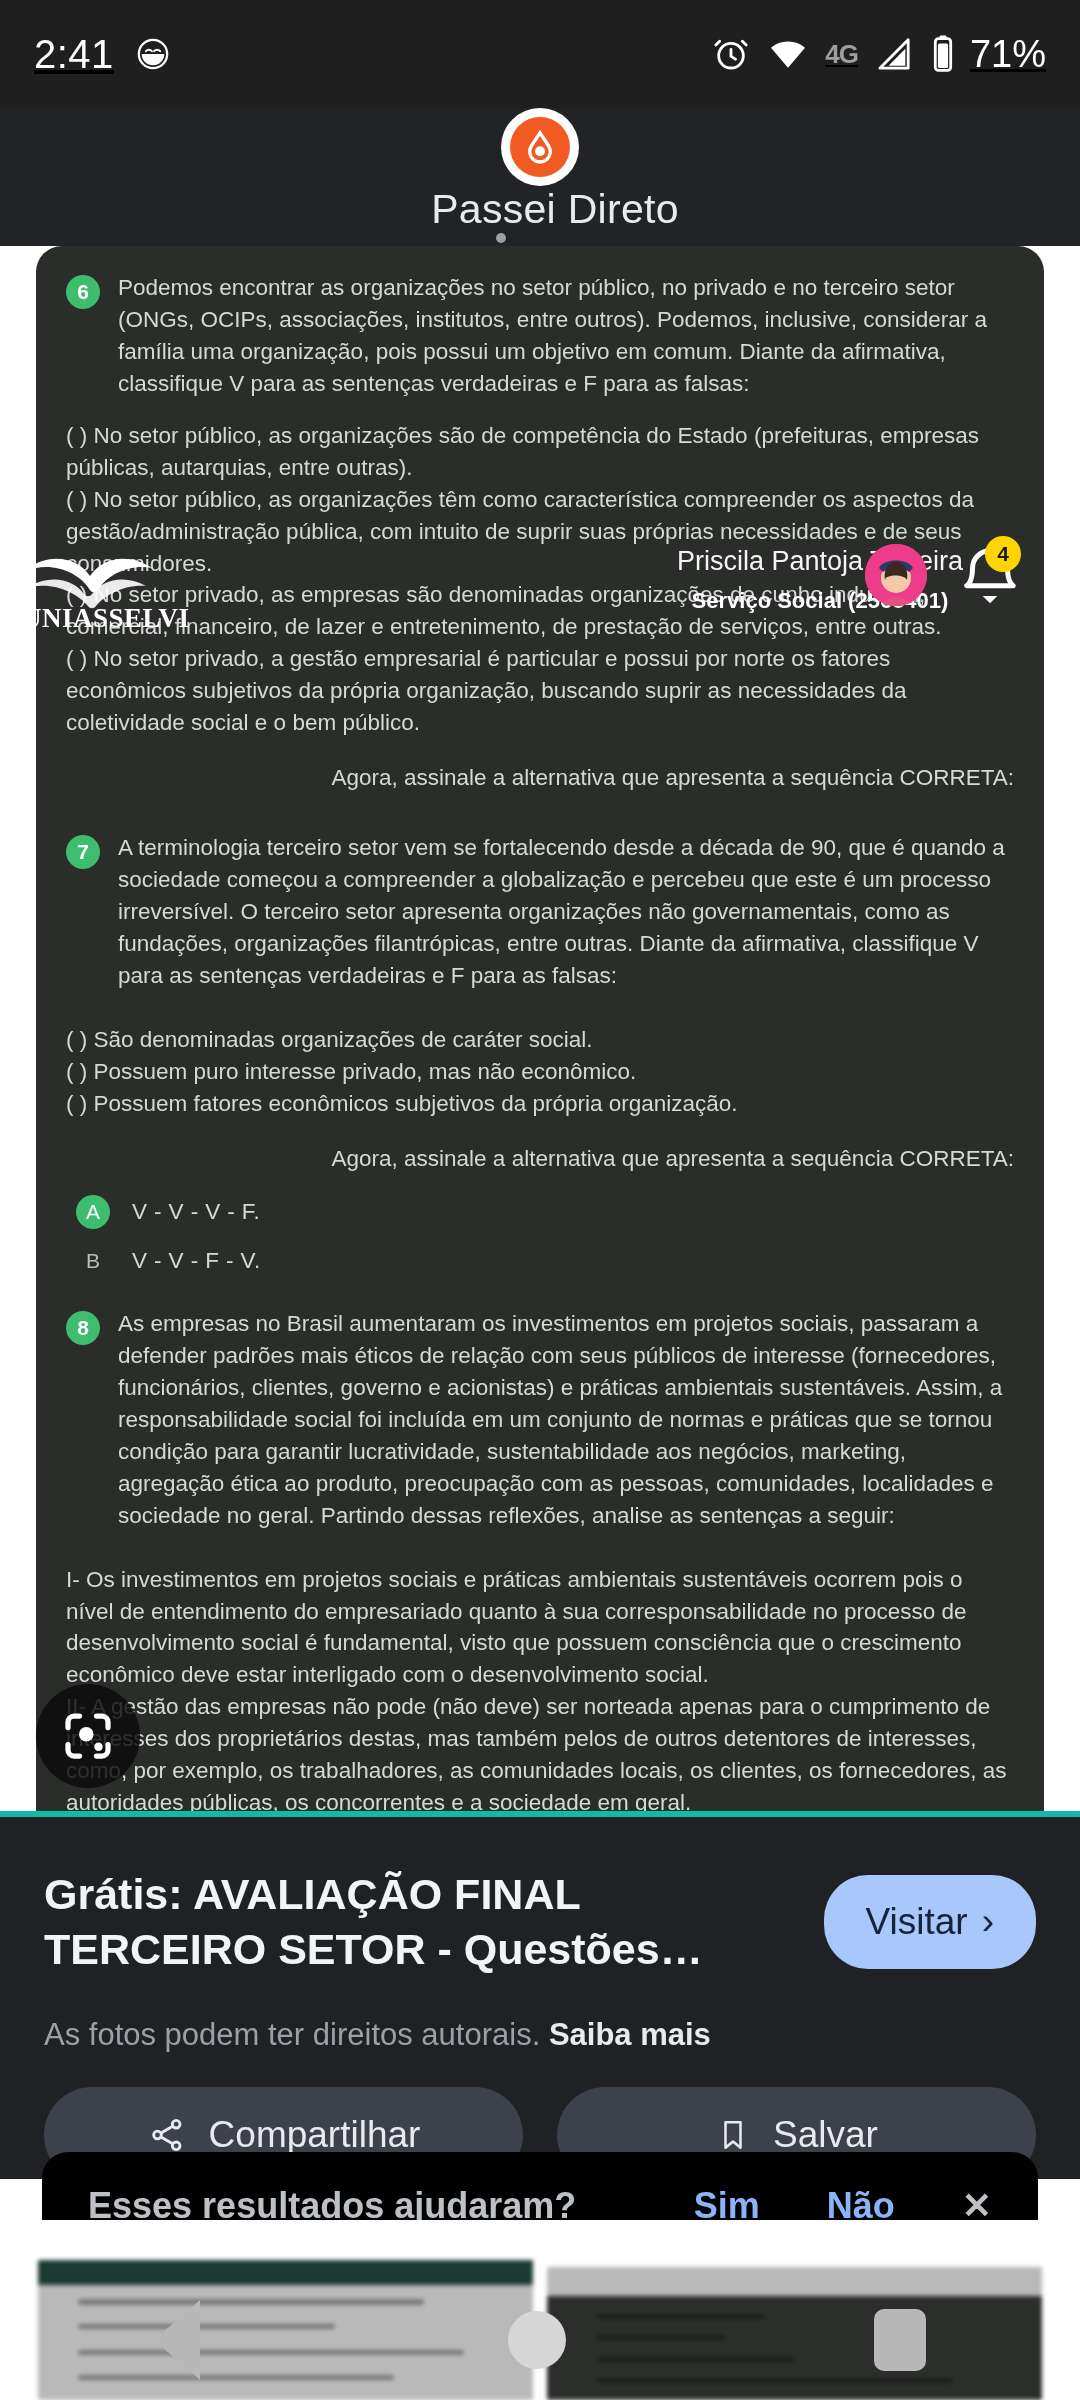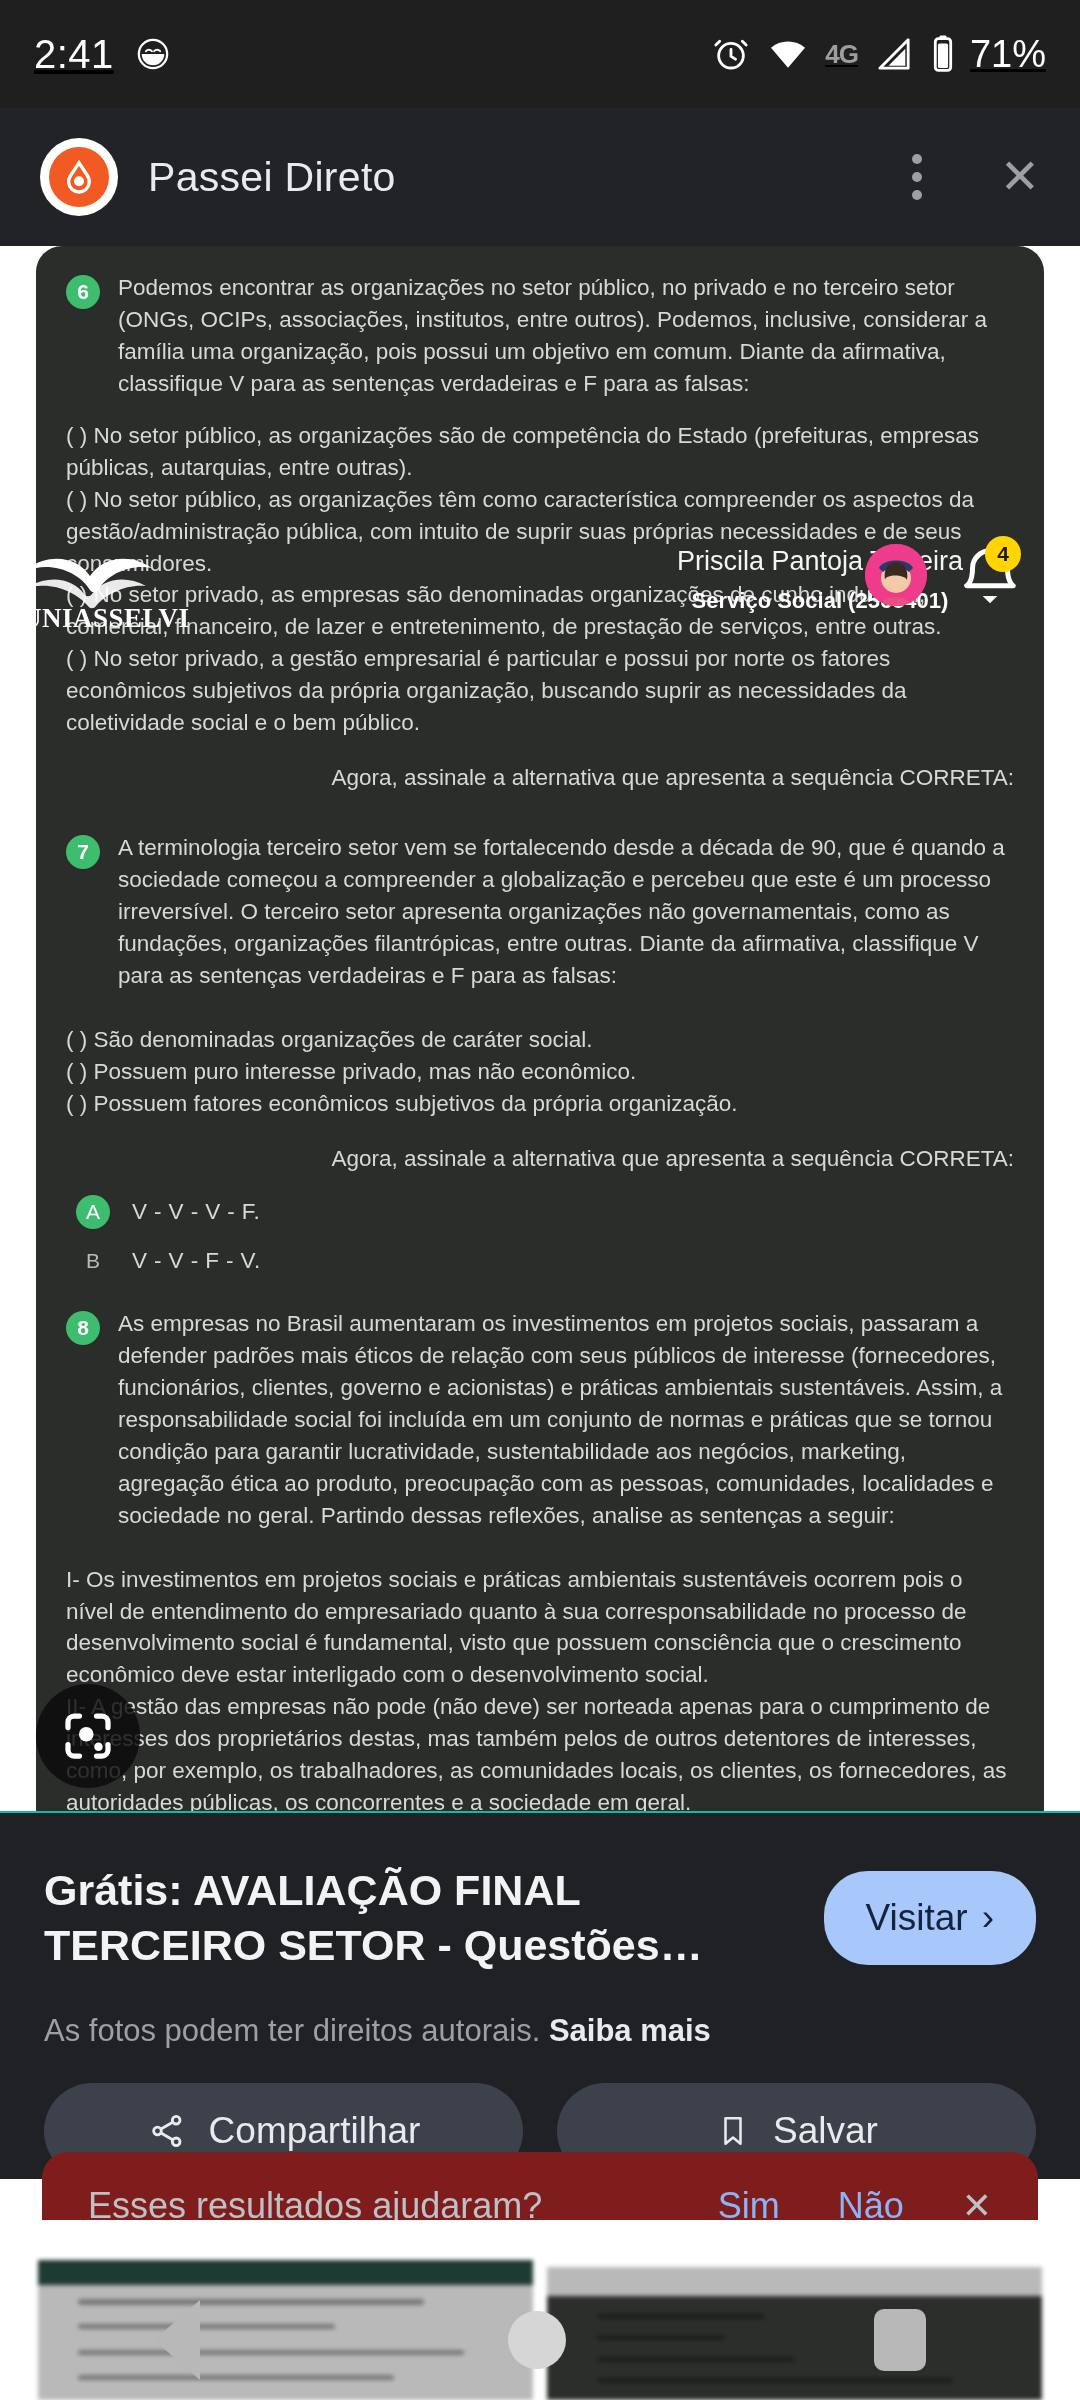--- a/index.html
+++ b/index.html
@@ -12,21 +12,21 @@
     background:#1f1f1f; display:flex; align-items:center; padding:0 34px;text-decoration:underline; }
   .sb-time { color:#ffffff; font-size:40px; letter-spacing:.5px; }
   .sb-left { display:flex; align-items:center; gap:22px; flex:1; }
   .sb-right { display:flex; align-items:center; gap:16px; }
   .sb-emoji { width:34px; height:34px; }
   .sb-4g { color:#9e9e9e; font-size:26px; font-weight:bold; letter-spacing:-1px; }
   .sb-batt { color:#ffffff; font-size:38px; font-weight:500; margin-left:-2px; }
 
   
   .appbar { position:absolute; top:108px; left:0; width:1080px; height:138px;
-    background:#212327; display:flex; align-items:center; padding:0 40px; }
+    background:#212327; display:flex; align-items:center; padding:0 40px;flex-direction:column; }
   .logo { width:78px; height:78px; border-radius:50%; background:#ffffff;
     display:flex; align-items:center; justify-content:center; flex:0 0 auto; }
   .logo-in { width:60px; height:60px; border-radius:50%; background:#f15a22;
     display:flex; align-items:center; justify-content:center; }
   .app-title { color:#e8eaed; font-size:41px; margin-left:30px; flex:1;
     letter-spacing:.3px; }
   .kebab { width:10px; display:flex; flex-direction:column; gap:8px;
     align-items:center; margin-right:78px; }
   .kebab i { width:10px; height:10px; border-radius:50%; background:#9aa0a6; display:block; }
   .close-x { color:#9aa0a6; font-size:48px; font-weight:300; line-height:1; }
@@ -72,39 +72,39 @@
     border-radius:50%; background:#ffd400; color:#1b1b1b; font-size:21px;
     font-weight:bold; display:flex; align-items:center; justify-content:center; }
 
   
   .lens-fab { position:absolute; left:36px; top:1684px; width:104px; height:104px;
     border-radius:50%; background:rgba(10,10,10,.82);
     display:flex; align-items:center; justify-content:center; }
 
   
   .sheet { position:absolute; left:0; top:1811px; width:1080px; height:368px;
-    background:#202124; border-top:2px solid #14b8a6; }
+    background:#202124; border-top:6px solid #14b8a6; }
   .ad { display:flex; align-items:flex-start; padding:50px 44px 0 44px; }
   .ad-texts { flex:1; padding-right:26px; }
   .ad-title { color:#f1f3f4; font-size:43px; font-weight:bold; line-height:1.28; }
   .ad-sub { color:#9aa0a6; font-size:31px; margin-top:40px; }
   .ad-sub b { color:#e8eaed; }
   .visitar { background:#a8c7fa; color:#15233c; font-size:37px;
     border-radius:44px; padding:26px 42px; white-space:nowrap;
     display:flex; align-items:center; gap:14px; margin-top:8px; }
 
   .actions { display:flex; gap:34px; padding:34px 44px 0 44px; }
   .act { flex:1; height:96px; background:#3c414c; border-radius:48px;
     display:flex; align-items:center; justify-content:center; gap:22px;
     color:#e8eaed; font-size:37px; }
 
   
   .feedback { position:absolute; left:42px; top:2152px; width:996px; height:108px;
-    background:#7f1d1d; border-radius:26px; display:flex; align-items:center;
-    padding:0 46px; gap:4px; }
+    background:#000000; border-radius:26px; display:flex; align-items:center;
+    padding:0 46px; gap:13px;font-weight:bold; }
   .fb-q { color:#bdc1c6; font-size:36px; flex:1; }
   .fb-yes, .fb-no { color:#8ab4f8; font-size:36px; margin-right:54px; }
   .fb-x { color:#bdc1c6; font-size:36px; }
 
   
   .thumbs { position:absolute; left:0; top:2220px; width:1080px; height:180px;
     display:flex; gap:14px; padding:0 38px; background:#ffffff; overflow:hidden; }
   .thumb { flex:1; border-radius:18px 18px 0 0; overflow:hidden; position:relative;
     filter:blur(2.2px); }
   .t1 { background:linear-gradient(180deg,#ffffff 0 22%,#1d3a33 22% 36%,#b9b9b9 36% 100%); }

